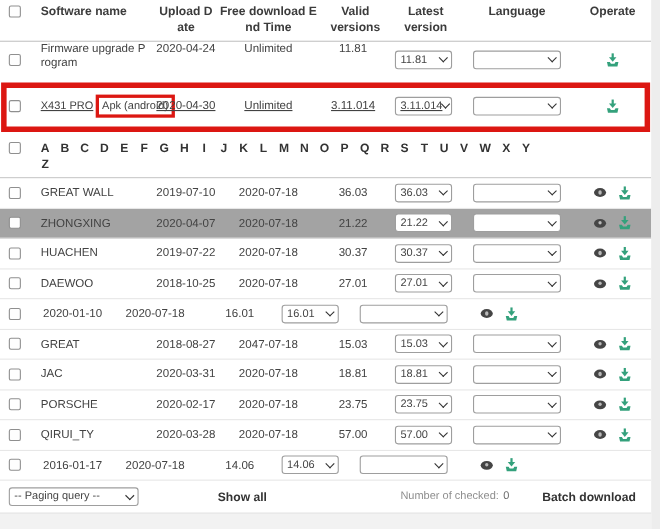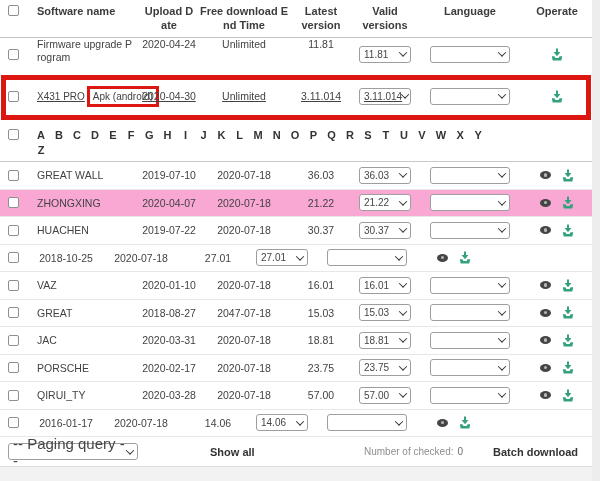--- a/index.html
+++ b/index.html
@@ -28,21 +28,21 @@
   .hrow .c-check .cb { margin-top:5px; }
   .hrow .c-valid, .hrow .c-lang, .hrow .c-op { display:block; text-align:center; }
   .hline { display:block; }
 
   
   .cb { width:11px; height:11px; border:1px solid #8f8f8f; border-radius:2px; background:#fefefe; display:inline-block; box-sizing:border-box; }
   .select { display:inline-flex; align-items:center; height:17px; border:1px solid #9e9e9e; border-radius:3px;
             background:#fff; font-size:10px; color:#454545; padding:0 4px; box-sizing:border-box; cursor:default; }
   .chev { margin-left:auto; width:5px; height:5px; border-right:1.7px solid #333; border-bottom:1.7px solid #333;
           transform:rotate(45deg) translate(-1px,-1px); flex:none; }
-  .sel-sm { width:52px; } .sel-lg { width:80px; } .sel-page { width:130px; font-size:15px; }
+  .sel-sm { width:52px; } .sel-lg { width:80px; } .sel-page { width:118px; font-size:10px; }
 
   .eye { width:11px; height:8px; background:#454545; border-radius:50%; position:relative; display:inline-block; }
   .eye::after { content:""; position:absolute; left:3.5px; top:2.2px; width:3.4px; height:3.4px; border-radius:50%; background:#b9b9b9; }
   .dl svg { display:block; }
 
   
   .pinned1 { display:flex; height:32px; box-sizing:border-box; font-size:10.5px; }
   .pinned1 .c-name { line-height:1.2; word-break:break-all; padding-right:6px; }
   .pinned2 { position:relative; height:51px; box-sizing:border-box;text-decoration:underline; }
   .red-frame { position:absolute; top:5px; left:1px; right:1px; bottom:1px; border:5px solid #dc1712; pointer-events:none; }
@@ -52,21 +52,21 @@
 
   
   .alpharow { display:flex; height:41px; border-bottom:1px solid #c9c9c9; box-sizing:border-box; }
   .alpharow .c-check { align-items:flex-start; padding-top:8px; }
   .alpha-letters { width:450px; display:flex; flex-wrap:wrap; column-gap:10px; row-gap:3px; padding-top:8px;
                    font-weight:bold; font-size:11px; color:#333; align-content:flex-start; }
   .alpha-letters span { min-width:8px; text-align:center; cursor:pointer; }
 
   
   .trow { display:flex; align-items:center; height:27.5px; border-bottom:1px solid #e7e7e7; box-sizing:border-box; font-size:10.5px; }
-  .trow.hover { background:#f9a8d4; }
+  .trow.hover { background:#a3a3a3; }
   .trow .c-name { padding-right:4px; }
 
   
   .footer-bar { display:flex; align-items:center; height:30px; border-bottom:1px solid #dcdcdc; box-sizing:border-box; }
   .footer-bar .sel-page { margin-left:8px; }
   .show-all { margin-left:72px; font-weight:bold; font-size:11px; color:#333; cursor:pointer; }
   .num-checked { margin-left:auto; font-size:10px; color:#8e8e8e; white-space:nowrap; }
   .num-count { color:#6d6d6d; margin-left:4px; }
   .batch { margin:0 14px 0 30px; font-weight:bold; font-size:11px; color:#333; white-space:nowrap; cursor:pointer; }
 </style>
@@ -81,27 +81,27 @@
     </div>
     <div class="col c-name">Software name</div>
     <div class="col c-upload">
       <span class="hline">Upload D</span>
       <span class="hline">ate</span>
     </div>
     <div class="col c-free">
       <span class="hline">Free download E</span>
       <span class="hline">nd Time</span>
     </div>
+    <div class="col c-valid">
+      <span class="hline">Valid</span>
+      <span class="hline">versions</span>
+    </div>
     <div class="col c-latest">
       <span class="hline">Latest</span>
       <span class="hline">version</span>
-    </div>
-    <div class="col c-valid">
-      <span class="hline">Valid</span>
-      <span class="hline">versions</span>
     </div>
     <div class="col c-lang">Language</div>
     <div class="col c-op">Operate</div>
   </div>
 
   <div class="pinned1">
     <div class="col c-check">
         <span class="cb"></span>
       </div>
     <div class="col c-name">Firmware upgrade Program</div>
@@ -292,20 +292,21 @@
           <path d="M2.6 4 L9.4 4 L6 8.2 Z" fill="#34a17c"></path>
           <path d="M0.8 8.3 L3.4 8.3 L4.4 10 L7.6 10 L8.6 8.3 L11.2 8.3 L10.3 12.4 L1.7 12.4 Z" fill="#34a17c"></path>
         </svg>
       </span>
     </div>
   </div>
       <div class="trow">
     <div class="col c-check">
           <span class="cb"></span>
         </div>
+    <div class="col c-name">DAEWOO</div>
     <div class="col c-upload">2018-10-25</div>
     <div class="col c-free">2020-07-18</div>
     <div class="col c-latest">27.01</div>
     <div class="col c-valid">
       <span class="select sel-sm">
         <span>27.01</span>
         <span class="chev"></span>
       </span>
     </div>
     <div class="col c-lang">
@@ -322,21 +323,20 @@
           <path d="M2.6 4 L9.4 4 L6 8.2 Z" fill="#34a17c"></path>
           <path d="M0.8 8.3 L3.4 8.3 L4.4 10 L7.6 10 L8.6 8.3 L11.2 8.3 L10.3 12.4 L1.7 12.4 Z" fill="#34a17c"></path>
         </svg>
       </span>
     </div>
   </div>
       <div class="trow">
     <div class="col c-check">
           <span class="cb"></span>
         </div>
-    <div class="col c-name">VAZ</div>
     <div class="col c-upload">2020-01-10</div>
     <div class="col c-free">2020-07-18</div>
     <div class="col c-latest">16.01</div>
     <div class="col c-valid">
       <span class="select sel-sm">
         <span>16.01</span>
         <span class="chev"></span>
       </span>
     </div>
     <div class="col c-lang">

